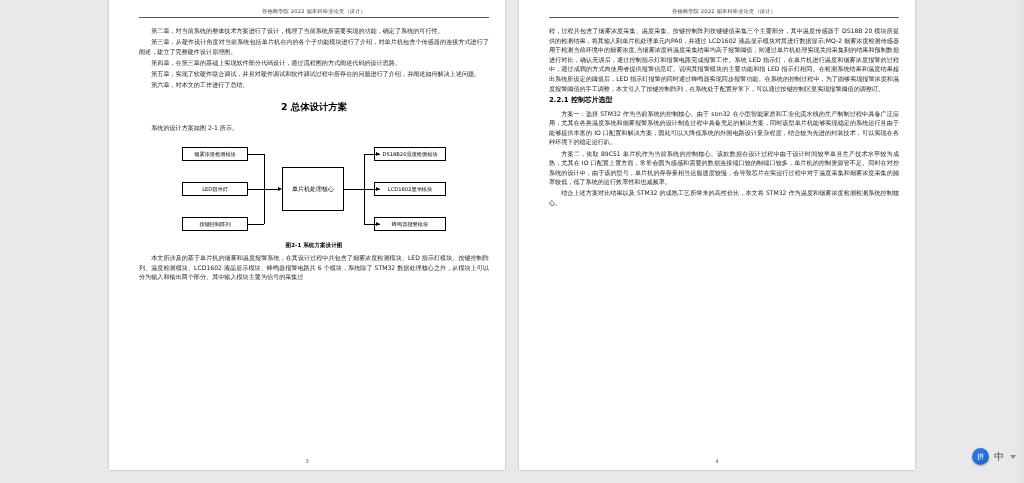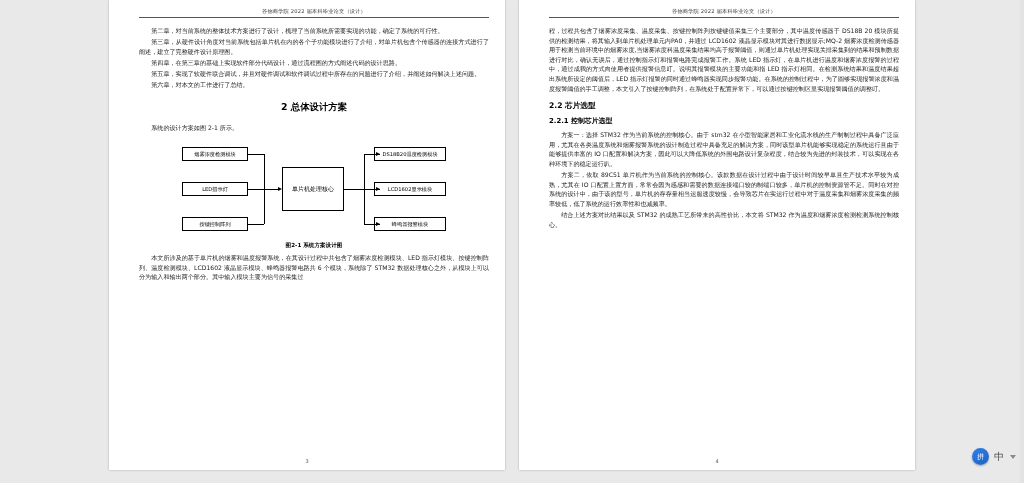--- a/index.html
+++ b/index.html
@@ -218,21 +218,20 @@
     <p class="body">本文所涉及的基于单片机的烟雾和温度报警系统，在其设计过程中共包含了烟雾浓度检测模块、LED 指示灯模块、按键控制阵列、温度检测模块、LCD1602 液晶显示模块、蜂鸣器报警电路共 6 个模块，系统除了 STM32 数据处理核心之外，从模块上可以分为输入和输出两个部分。其中输入模块主要为信号的采集过</p>
 
     <div class="page-footer">3</div>
   </div>
 
   <div class="page">
     <div class="page-header">谷德商学院 2022 届本科毕业论文（设计）</div>
 
     <p class="body noindent">程，过程共包含了烟雾浓度采集、温度采集、按键控制阵列按键键值采集三个主要部分，其中温度传感器于 DS18B 20 模块所提供的检测结果，将其输入到单片机处理单元内PA0，并通过 LCD1602 液晶显示模块对其进行数据显示;MQ-2 烟雾浓度检测传感器用于检测当前环境中的烟雾浓度,当烟雾浓度科温度采集结果均高于报警阈值，则通过单片机处理实现关排采集到的结果和预制数据进行对比，确认无误后，通过控制指示灯和报警电路完成报警工作。系统 LED 指示灯，在单片机进行温度和烟雾浓度报警的过程中，通过成我的方式向使用者提供报警信息叮。说明其报警模块的主要功能和指 LED 指示灯相同。在检测系统结果和温度结果超出系统所设定的阈值后，LED 指示灯报警的同时通过蜂鸣器实现同步报警功能。在系统的控制过程中，为了圆够实现报警浓度和温度报警阈值的手工调整，本文引入了按键控制阵列，在系统处于配置异常下，可以通过按键控制区里实现报警阈值的调整叮。</p>
 
-    <h3 class="sec">2.2 芯片选型</h3>
     <h4 class="subsec">2.2.1 控制芯片选型</h4>
 
     <p class="body">方案一：选择 STM32 作为当前系统的控制核心。由于 stm32 在小型智能家居和工业化流水线的生产制制过程中具备广泛应用，尤其在各类温度系统和烟雾报警系统的设计制造过程中具备充足的解决方案，同时该型单片机能够实现稳定的系统运行且由于能够提供丰富的 IO 口配置和解决方案，因此可以大降低系统的外围电路设计复杂程度，结合较为先进的封装技术，可以实现在各种环境下的稳定运行叭。</p>
     <p class="body">方案二，依取 89C51 单片机作为当前系统的控制核心。该款数据在设计过程中由于设计时间较早单且生产技术水平较为成熟，尤其在 IO 口配置上置方面，常常会因为感感和需要的数据连接端口较的制端口较多，单片机的控制资源管不足。同时在对控系统的设计中，由于该的型号，单片机的存存量相当运服速度较慢，会导致芯片在实运行过程中对于温度采集和烟雾浓度采集的频率较低，低了系统的运行效率性和也减频率。</p>
     <p class="body">结合上述方案对比结果以及 STM32 的成熟工艺所带来的高性价比，本文将 STM32 作为温度和烟雾浓度检测检测系统控制核心。</p>
 
     <div class="page-footer">4</div>
   </div>
 
   <div id="right-edge"></div>

